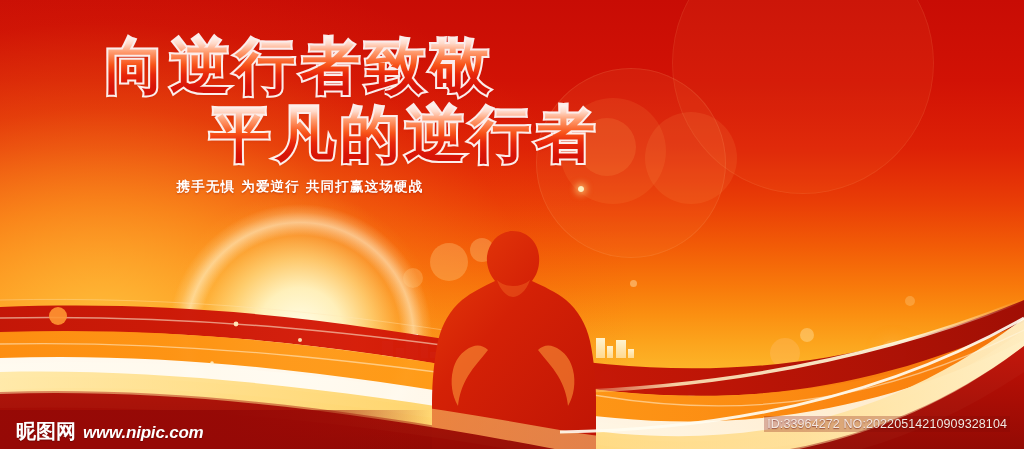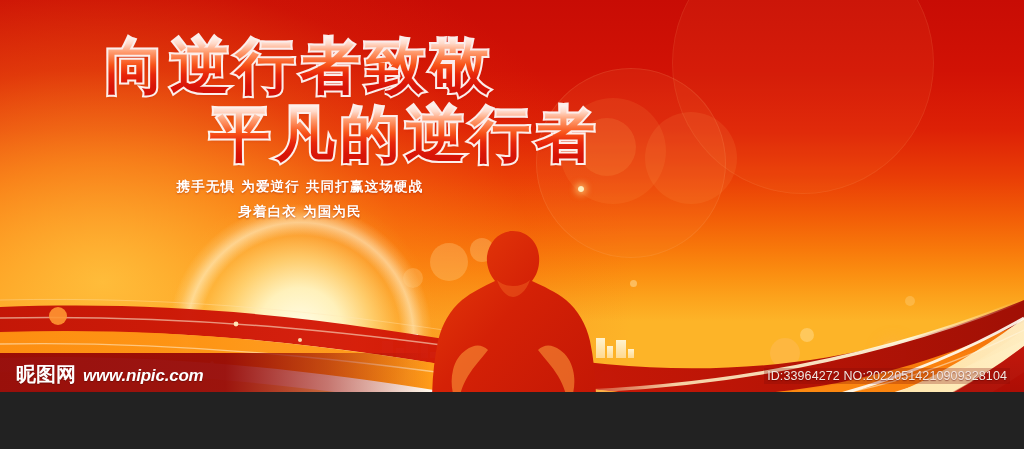--- a/index.html
+++ b/index.html
@@ -7,21 +7,21 @@
     padding: 0;
     background: #222;
   }
   body {
     font-family: "Liberation Sans", sans-serif;
   }
 
   #poster {
     position: relative;
     width: 1024px;
-    height: 392px;
+    height: 449px;
     overflow: hidden;
     background: #d60a06;
   }
 
   
   .layer {
     position: absolute;
     inset: 0;
     pointer-events: none;
   }
@@ -156,21 +156,21 @@
     font-weight: bold;
     line-height: 1;
     letter-spacing: -0.2px;
     text-shadow: 0 1px 1px rgba(0,0,0,0.25);
     font-style: italic;
   }
 
   .wm-id {
     position: absolute;
     right: 14px;
-    bottom: 8px;
+    bottom: 17px;
     font-size: 12.5px;
     color: #f3e7e0;
     letter-spacing: 0.1px;
     white-space: nowrap;
     background: rgba(130,12,6,0.28);
     padding: 1px 3px;
     text-shadow: 0 1px 1px rgba(90,0,0,0.5);
   }
 
   
@@ -395,21 +395,20 @@
       <div class="title-stroke">向逆行者致敬</div>
       <div class="title-line">向逆行者致敬</div>
     </div>
 
     <div class="title-wrap second">
       <div class="title-stroke">平凡的逆行者</div>
       <div class="title-line">平凡的逆行者</div>
     </div>
 
     <p class="sub-line">携手无惧  为爱逆行  共同打赢这场硬战</p>
-    <p class="sub-line">身着白衣  为国为民</p>
   </div>
 
   <div class="wm-band"></div>
 
   <div class="wm-left">
     <span class="wm-cn">昵图网</span>
     <span class="wm-url">www.nipic.com</span>
   </div>
 
   <div class="wm-id">ID:33964272 NO:20220514210909328104</div>

